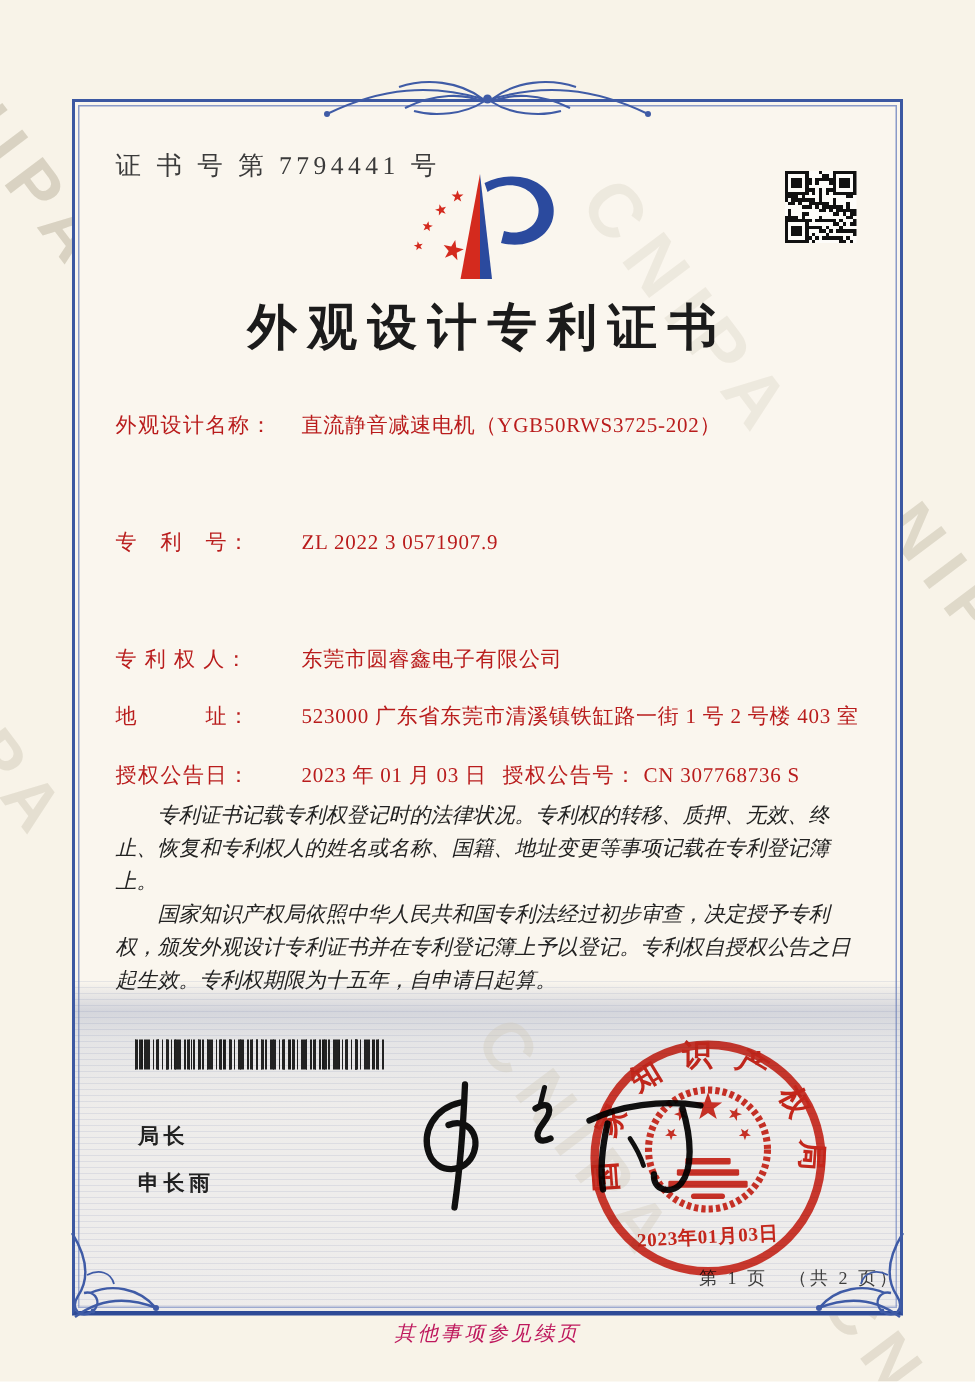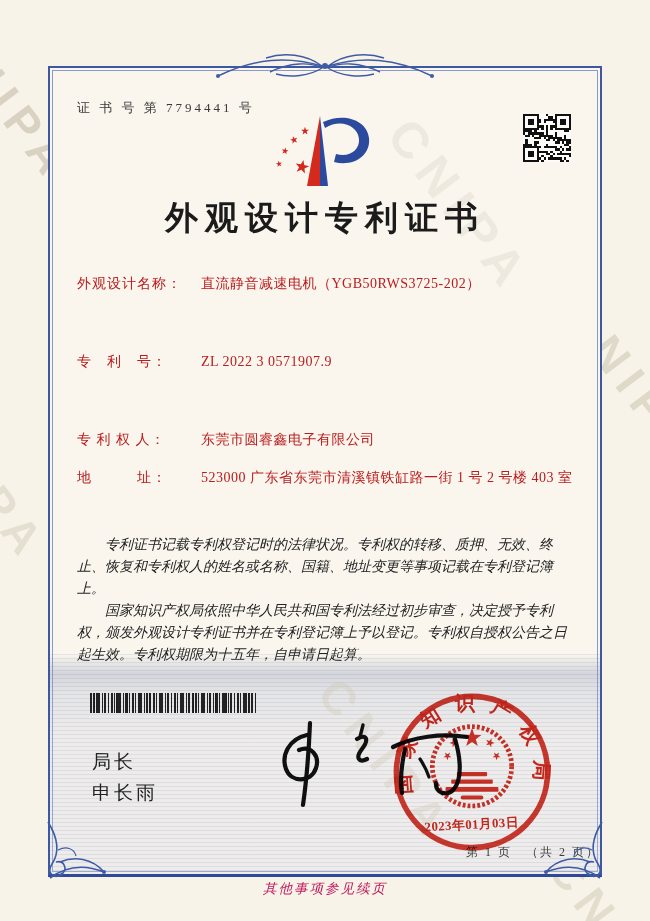--- a/index.html
+++ b/index.html
@@ -48,21 +48,21 @@
     top:586px;
     background:
       repeating-linear-gradient(180deg, rgba(110,125,170,.14) 0 1px, rgba(0,0,0,0) 1px 4px),
       linear-gradient(180deg, rgba(150,160,190,0) 0%, rgba(150,160,190,.38) 9%,
         rgba(168,178,205,.26) 18%, rgba(196,203,223,.22) 38%, rgba(206,211,229,.28) 100%);
     z-index:1;
   }
   
   .certno{
     position:absolute;left:27px;top:31px;
-    font-size:13px;letter-spacing:3px;color:#3a3a3a;z-index:3;
+    font-size:17px;letter-spacing:3px;color:#3a3a3a;z-index:3;
   }
   .title{
     position:absolute;left:0;top:128px;width:100%;
     text-align:center;font-size:33px;font-weight:700;
     letter-spacing:7px;color:#1b1b1b;z-index:3;
   }
   .frow{
     position:absolute;left:27px;width:500px;
     font-size:14px;color:#b91c1c;z-index:3;white-space:nowrap;
   }
@@ -80,21 +80,21 @@
     position:absolute;left:40px;top:625px;width:166px;height:20px;
     background:
       repeating-linear-gradient(90deg,#222 0 1px,rgba(0,0,0,0) 1px 3px),
       repeating-linear-gradient(90deg,#222 0 2px,rgba(0,0,0,0) 2px 7px),
       repeating-linear-gradient(90deg,rgba(0,0,0,0) 0 4px,#1a1a1a 4px 5px,rgba(0,0,0,0) 5px 11px);
     z-index:3;
   }
   .signer{
     position:absolute;left:42px;z-index:3;
     font-family:"Liberation Sans","DejaVu Sans",sans-serif;
-    font-size:19px;letter-spacing:3px;color:#222;font-weight:400;
+    font-size:14px;letter-spacing:3px;color:#222;font-weight:700;
   }
   .pageno{
     position:absolute;left:0;top:776px;width:100%;text-align:right;
     font-size:12px;letter-spacing:2px;color:#3d3d3d;z-index:3;
   }
   .note{
     position:absolute;left:0;top:880px;width:100%;text-align:center;
     font-size:13.5px;font-style:italic;letter-spacing:2px;color:#be185d;z-index:2;
   }
   .sig,.seal,.logo,.qr,.orn{z-index:4;}
@@ -385,20 +385,26 @@
     </div>
     <div class="frow" style="top:285px">
       <span class="flabel">专　利　号：</span><span class="fvalue">ZL 2022 3 0571907.9</span>
     </div>
     <div class="frow" style="top:363px">
       <span class="flabel">专 利 权 人：</span><span class="fvalue">东莞市圆睿鑫电子有限公司</span>
     </div>
     <div class="frow" style="top:401px">
       <span class="flabel">地　　　址：</span><span class="fvalue">523000 广东省东莞市清溪镇铁缸路一街 1 号 2 号楼 403 室</span>
     </div>
+    <div class="frow" style="top:440px">
+      <span class="flabel">授权公告日：</span><span class="fvalue">2023 年 01 月 03 日</span>
+      <span class="pair2">
+        <span class="flabel">授权公告号：</span><span class="fvalue">CN 307768736 S</span>
+      </span>
+    </div>
 
     <div class="paras">
       <p>专利证书记载专利权登记时的法律状况。专利权的转移、质押、无效、终止、恢复和专利权人的姓名或名称、国籍、地址变更等事项记载在专利登记簿上。</p>
       <p>国家知识产权局依照中华人民共和国专利法经过初步审查，决定授予专利权，颁发外观设计专利证书并在专利登记簿上予以登记。专利权自授权公告之日起生效。专利权期限为十五年，自申请日起算。</p>
     </div>
 
     <div class="barcode"></div>
 
     <div class="signer" style="top:681px">局长</div>
     <div class="signer" style="top:712px">申长雨</div>

